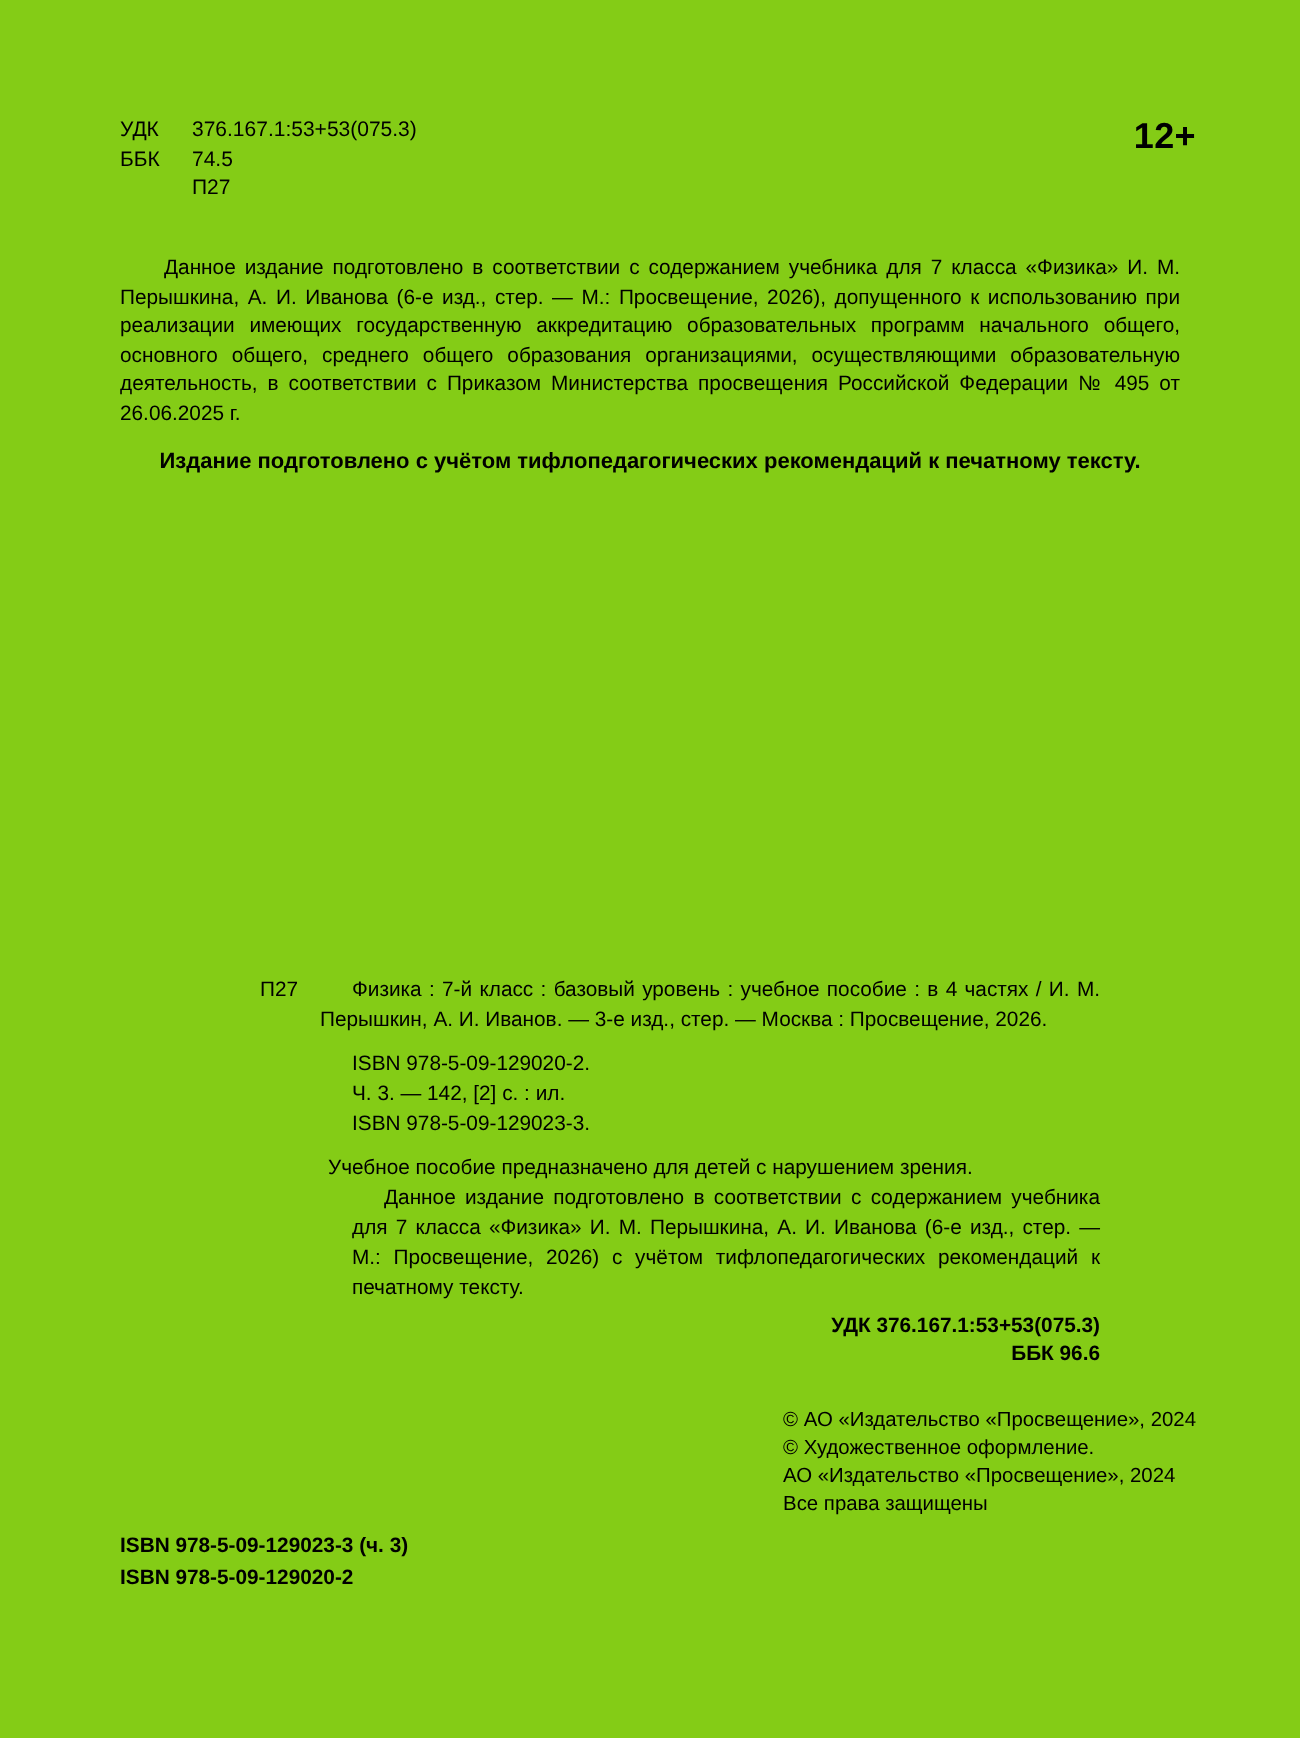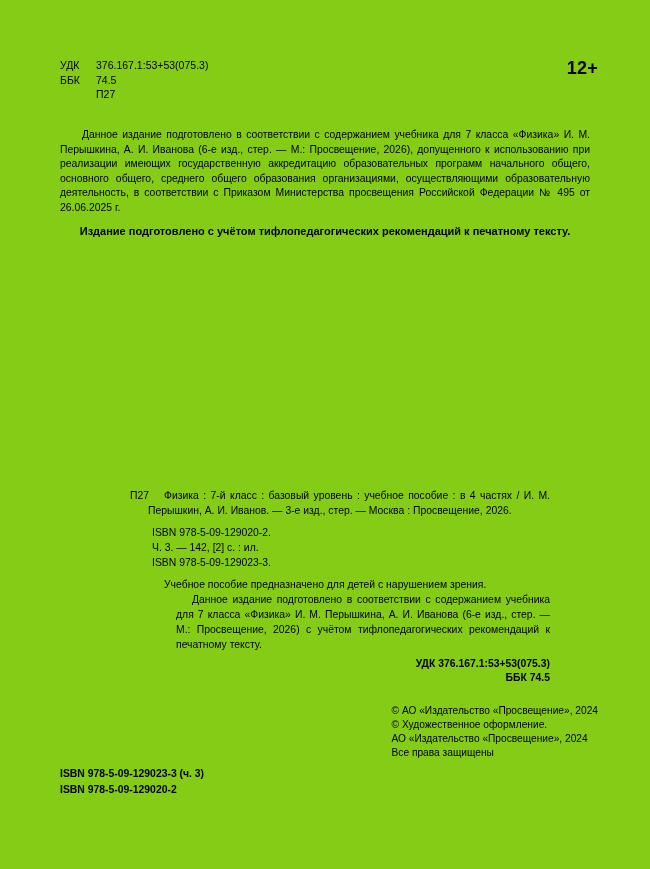--- a/index.html
+++ b/index.html
@@ -90,26 +90,26 @@
     position: relative;
     margin-top: 1px;
   }
   .card-sigla {
     position: absolute;
     left: 0;
     top: 0;
     width: 28px;
   }
   .card-desc {
-    margin-left: 18px;
+    margin-left: 30px;
     text-indent: 16px;
     text-align: justify;
   }
   .card-line {
-    margin-left: 22px;
+    margin-left: 46px;
   }
   .card-gap {
     height: 7px;
   }
   .card-note {
     margin-left: 34px;
     text-align: justify;
   }
   .card-note-indent {
     margin-left: 46px;
@@ -174,21 +174,21 @@
       <div class="card-desc">Физика : 7-й класс : базовый уровень : учебное пособие : в 4 частях / И. М. Перышкин, А. И. Иванов. — 3-е изд., стер. — Москва : Просвещение, 2026.</div>
       <div class="card-gap"></div>
       <div class="card-line">ISBN 978-5-09-129020-2.</div>
       <div class="card-line">Ч. 3. — 142, [2] с. : ил.</div>
       <div class="card-line">ISBN 978-5-09-129023-3.</div>
       <div class="card-gap"></div>
       <div class="card-note">Учебное пособие предназначено для детей с нарушением зрения.</div>
       <div class="card-note-indent">Данное издание подготовлено в соответствии с содержанием учебника для 7 класса «Физика» И. М. Перышкина, А. И. Иванова (6-е изд., стер. — М.: Просвещение, 2026) с учётом тифлопедагогических рекомендаций к печатному тексту.</div>
       <div class="card-codes">
         <div>УДК 376.167.1:53+53(075.3)</div>
-        <div>ББК 74.5</div>
+        <div>ББК 96.6</div>
       </div>
     </div>
   </div>
 
   <div class="footer-left">
     <div>ISBN 978-5-09-129023-3 (ч. 3)</div>
     <div>ISBN 978-5-09-129020-2</div>
   </div>
 
   <div class="footer-right">

